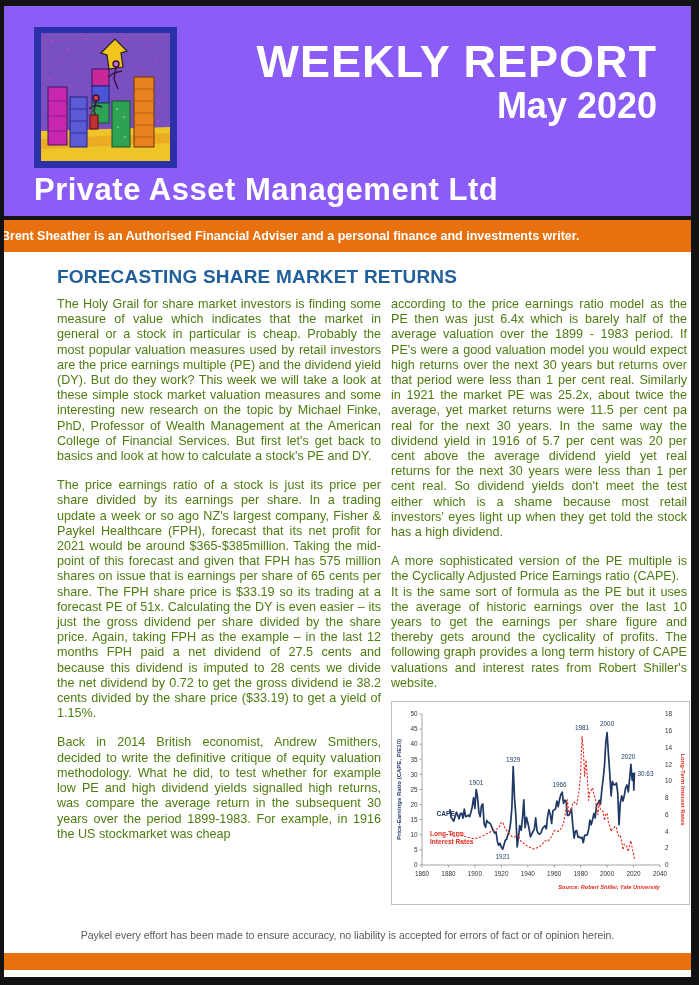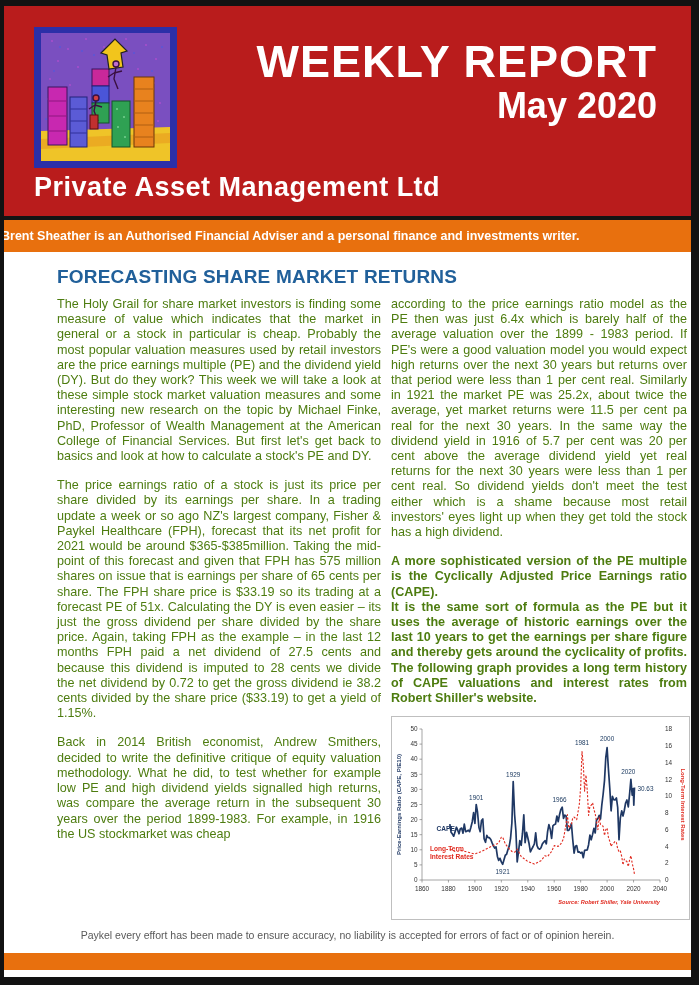--- a/index.html
+++ b/index.html
@@ -8,36 +8,36 @@
     font-family:"Liberation Sans", sans-serif;
     -webkit-font-smoothing:antialiased;
   }
   .sheet{
     position:absolute;left:4px;top:6px;width:687px;height:971px;
     background:#ffffff;overflow:hidden;
   }
   
   .masthead{
     position:absolute;left:0;top:0;width:100%;height:210px;
-    background:#b91c1c;
+    background:#8b5cf6;
   }
   .logo-frame{
     position:absolute;left:30px;top:21px;width:143px;height:141px;
     background:#2B2FA8;padding:0;
   }
   .logo-frame svg{display:block;}
   .mast-title{
     position:absolute;right:34px;top:32px;text-align:right;color:#ffffff;
     font-weight:bold;line-height:1.08;
   }
   .mast-title .l1{font-size:45px;letter-spacing:1px;}
   .mast-title .l2{font-size:36px;}
   .company{
     position:absolute;left:30px;top:166px;color:#ffffff;
-    font-weight:bold;font-size:27px;letter-spacing:.5px;
+    font-weight:bold;font-size:31px;letter-spacing:.5px;
   }
   .dark-rule{position:absolute;left:0;top:210px;width:100%;height:4px;background:#141414;}
   .banner{
     position:absolute;left:-3px;top:214px;width:693px;height:32px;
     background:#E8700E;color:#ffffff;font-weight:bold;font-size:12.5px;
     display:flex;align-items:center;
   }
   
   .content{position:absolute;left:16px;top:246px;width:100%;}
   .headline{
@@ -47,21 +47,21 @@
   .cols{
     position:relative;margin:9px 0 0 37px;width:630px;
   }
   .col{position:absolute;top:0;}
   .col-left{left:0;width:324px;}
   .col-right{left:334px;width:296px;}
   .col p{
     margin:0 0 14px 0;font-size:12.6px;line-height:15.2px;color:#4d7c0f;
     text-align:justify;white-space:pre-line;
   }
-  .col p.tight{margin-bottom:10px;font-weight:bold;}
+  .col p.tight{margin-bottom:10px;}
   
   .chart-box{
     margin-top:9px;width:297px;height:202px;border:1px solid #BFBFBF;
     background:#ffffff;position:relative;
   }
   .chart-box svg{display:block;}
   .pilcrow{
     position:absolute;right:-12px;bottom:18px;color:#555;font-size:9px;
   }
   

